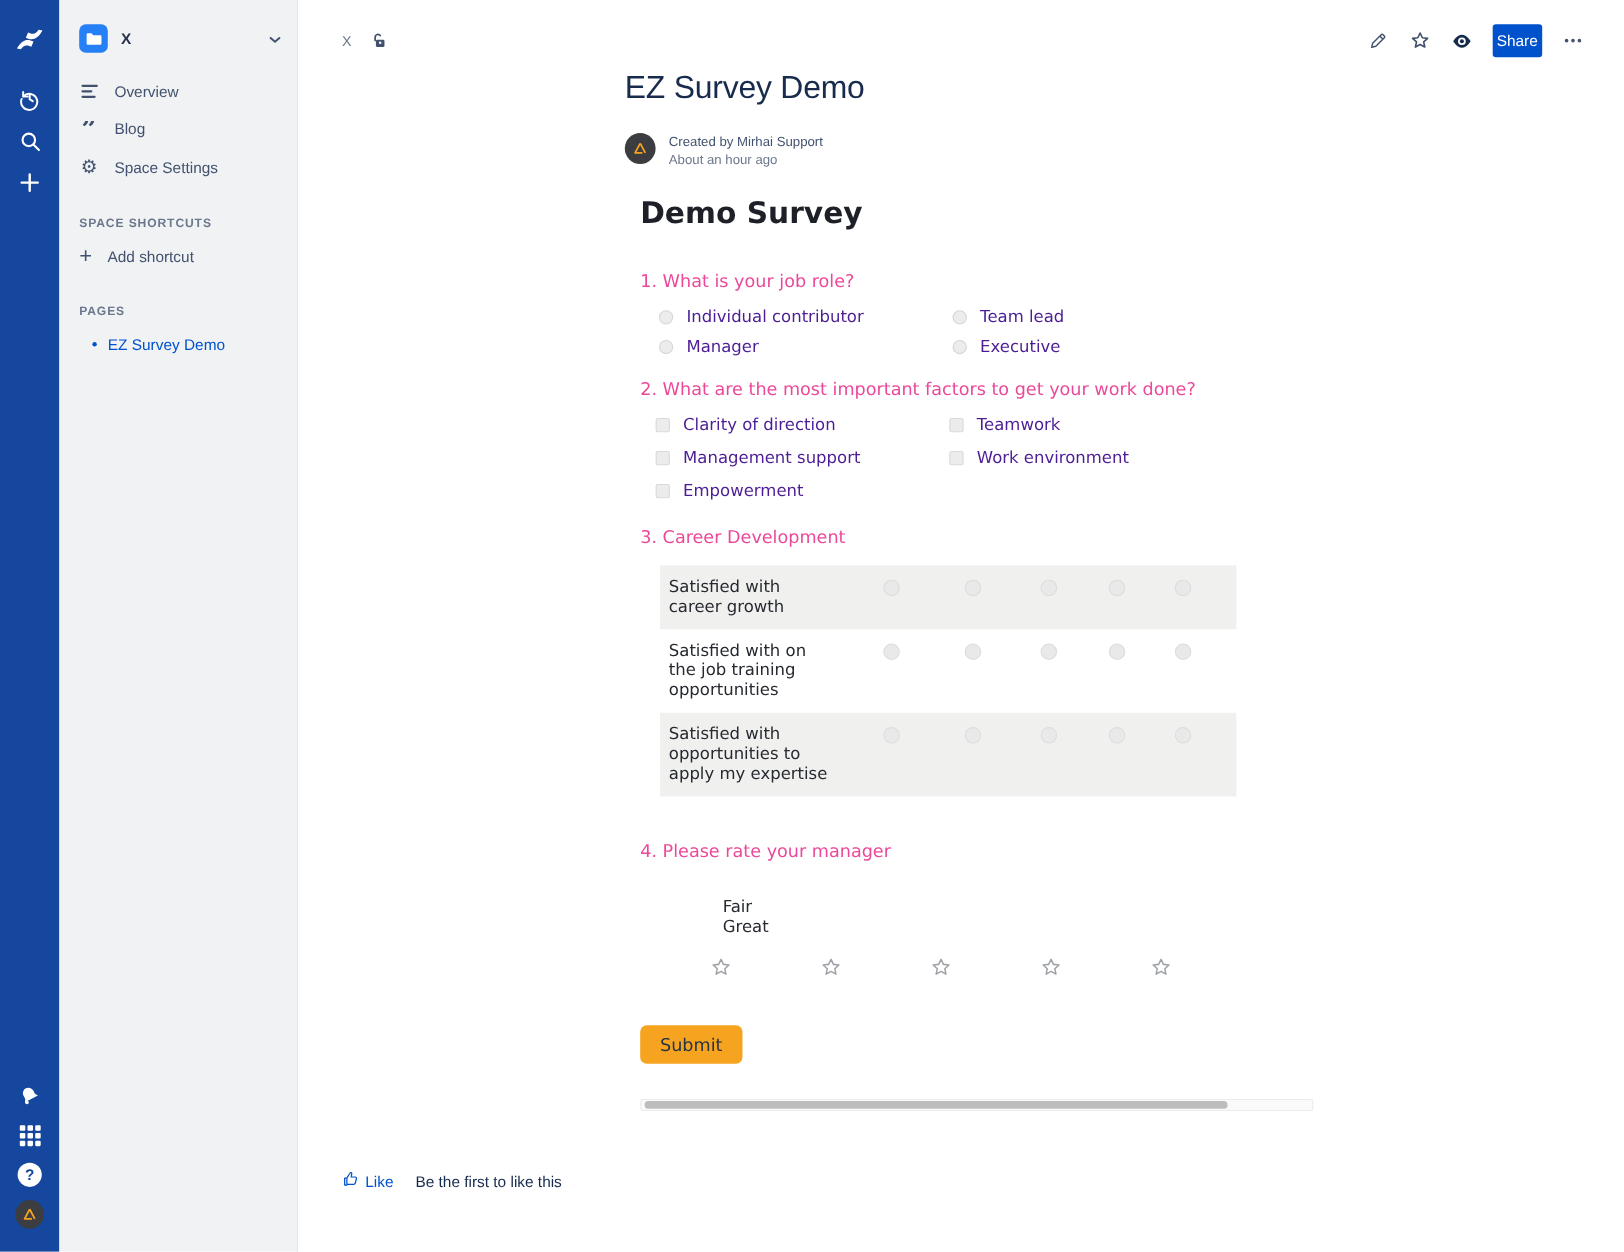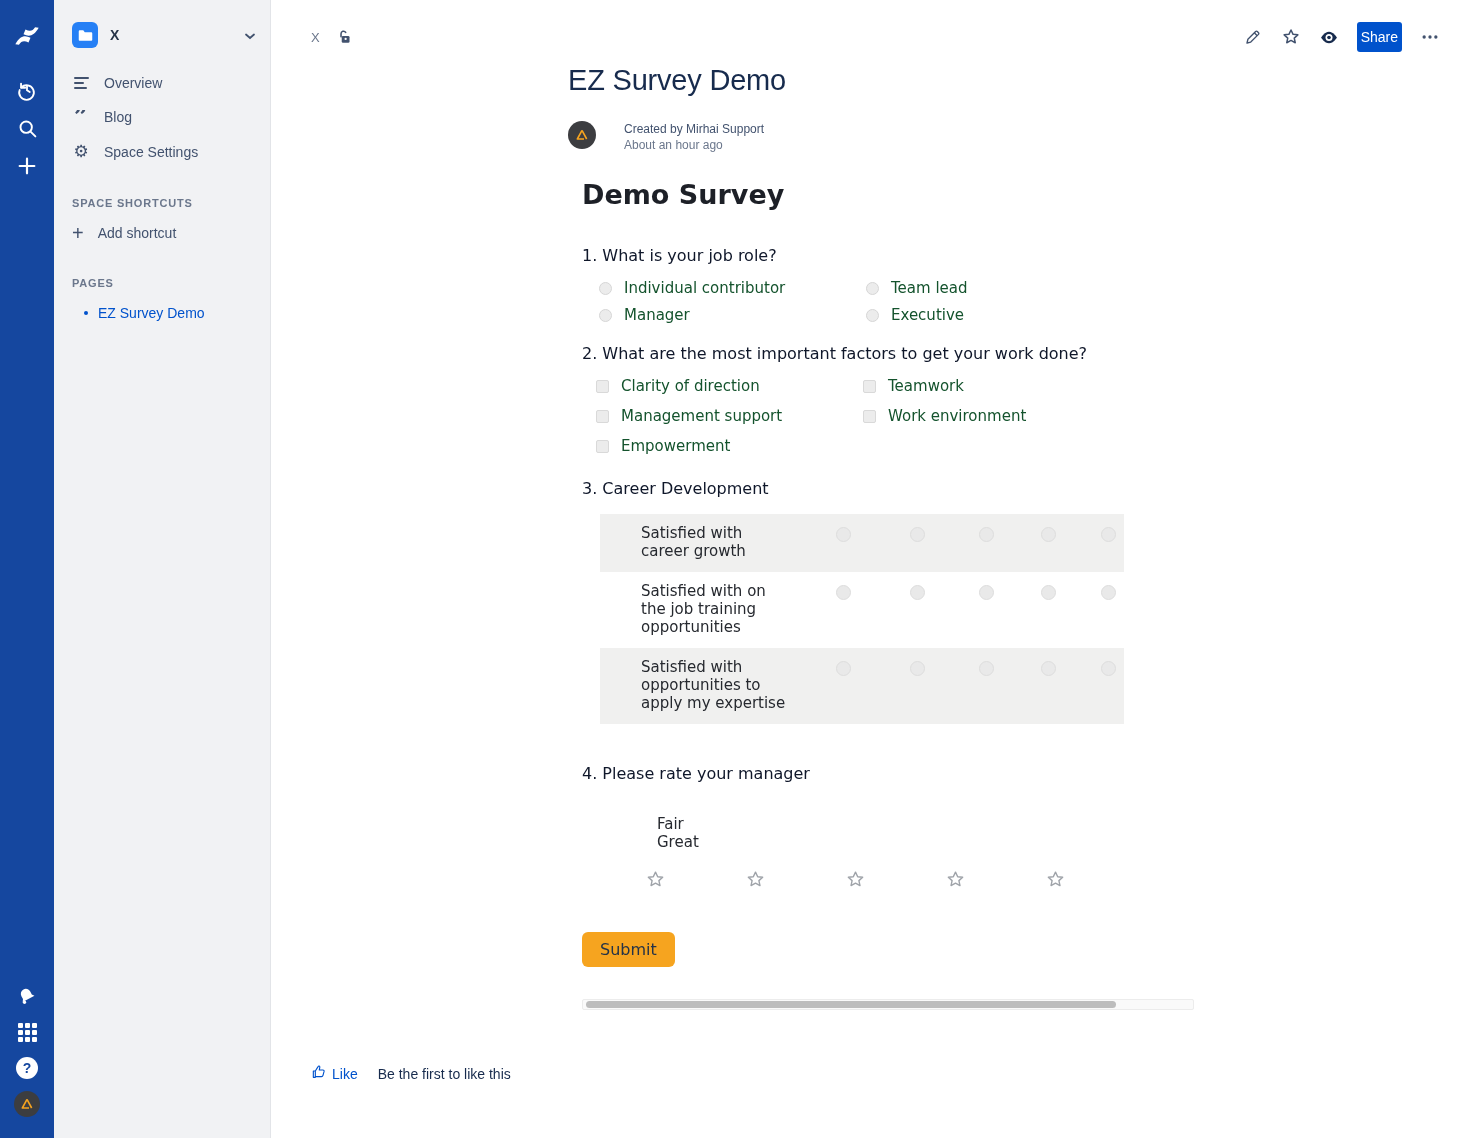--- a/index.html
+++ b/index.html
@@ -41,39 +41,39 @@
   .topbar { display:flex; align-items:center; padding:22px 36px 0 40px; height:52px; }
   .breadcrumb { color:#6B778C; font-size:13px; margin-right:14px; cursor:pointer; }
   .topbar-right { margin-left:auto; display:flex; align-items:center; gap:18px; }
   .tb-icon { width:20px; height:20px; display:flex; align-items:center; justify-content:center; cursor:pointer; }
   .share-btn { background:#0052CC; color:#fff; font-size:14px; font-weight:500; border:none; border-radius:3px; padding:7px 4px; cursor:pointer; }
 
   .article { width:612px; margin-left:297px; }
   .page-title { font-size:29px; font-weight:500; color:#172B4D; margin-top:12px; letter-spacing:-0.2px; }
   .byline { display:flex; align-items:flex-start; gap:12px; margin-top:24px; }
   .byline-avatar { width:28px; height:28px; border-radius:50%; background:#3c3d40; display:flex; align-items:center; justify-content:center; }
-  .byline-text { font-size:12px; line-height:16px; padding-top:0;margin-left:16px; }
+  .byline-text { font-size:12px; line-height:16px; padding-top:0; }
   .byline-created { color:#42526E; }
   .byline-time { color:#6B778C; }
 
   
   .survey { font-family:"DejaVu Sans", sans-serif; color:#24262d; margin-top:26px; margin-left:14px; width:598px; }
   .survey-title { font-size:27px; font-weight:bold; color:#1d2027; }
-  .question { font-size:16px; margin-top:36px; color:#0f172a; }
+  .question { font-size:16px; margin-top:36px; color:#ec4899; }
   .opt-grid { display:grid; grid-template-columns:267px 1fr; row-gap:9px; margin-top:14px; padding-left:17px; }
-  .opt { display:flex; align-items:center; gap:12px; font-size:15px; color:#14532d; cursor:pointer; }
+  .opt { display:flex; align-items:center; gap:12px; font-size:15px; color:#4c1d95; cursor:pointer; }
   .radio { width:13px; height:13px; min-width:13px; border-radius:50%; background:#ECECEC; border:1px solid #D6D6D6; }
   .checkbox { width:13px; height:13px; min-width:13px; border-radius:2px; background:#ECECEC; border:1px solid #D9D9D9; }
   .chk-grid { display:grid; grid-template-columns:267px 1fr; row-gap:12px; margin-top:14px; padding-left:14px; }
 
   .matrix { margin-top:16px; width:524px; margin-left:18px; }
   .m-row { display:grid; grid-template-columns:172px 76px 73px 64px 60px 61px; }
   .m-head { align-items:end; padding-bottom:8px; }
   .m-head .m-col { font-size:15px; text-align:center; line-height:18px; color:#24262d; padding-bottom:2px; }
-  .m-body { align-items:start;padding-left:33px; }
+  .m-body { align-items:start; }
   .m-body .m-label { font-size:15px; line-height:18px; color:#26292f; padding:10px 10px 12px 8px; }
   .m-body .m-cell { display:flex; justify-content:center; padding-top:13px; }
   .m-radio { width:15px; height:15px; border-radius:50%; background:#E9E9E9; border:1px solid #DDDDDD; cursor:pointer; }
   .m-row.stripe { background:#F0F0EF; }
 
   .rating { margin-top:32px; }
   .rating-labels { display:flex; justify-content:space-between; font-size:15px; color:#26292f; padding-left:75px;flex-direction:column; }
   .rating-stars { display:flex; margin-top:18px; padding-left:23px; }
   .star-cell { width:100px; display:flex; justify-content:center; cursor:pointer; }
 

